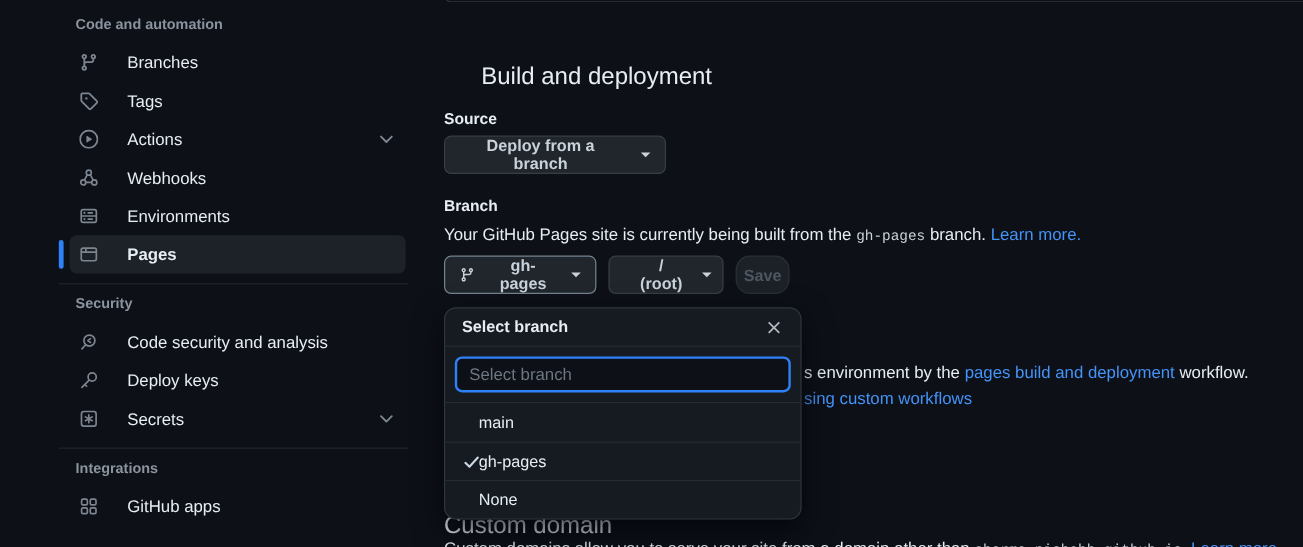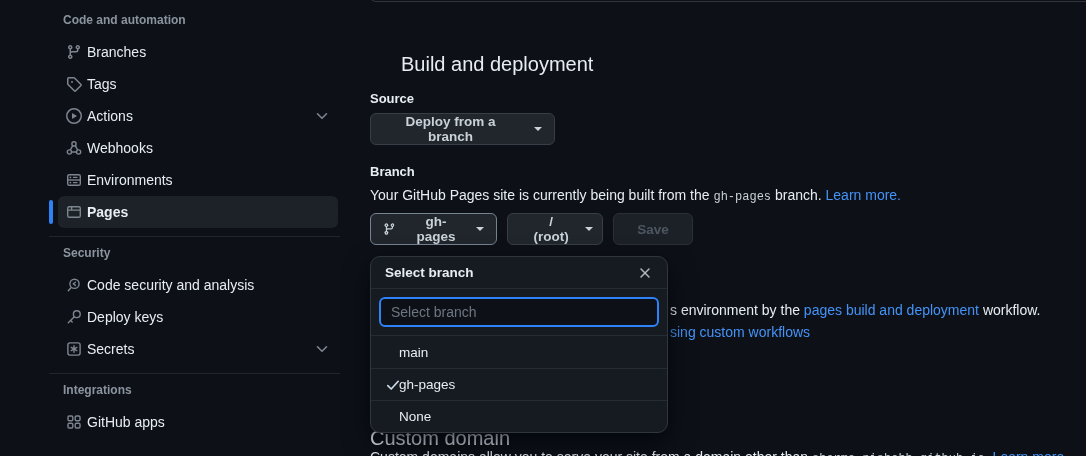--- a/index.html
+++ b/index.html
@@ -16,21 +16,21 @@
   .side-header {
     font-size:12px; font-weight:700; color:#8b949e;
     margin:4px 22px 8px 63px; line-height:16px;
   }
   .side-item {
     position:relative; display:flex; align-items:center;
     height:32px; margin:0 22px 0 58px; padding:0 8px;
     border-radius:6px; cursor:pointer;
   }
   .side-item .nav-icon { width:16px; height:16px; color:#7d8590; flex:0 0 16px; }
-  .side-item .nav-label { margin-left:5px; color:#e6edf3; font-size:14px; }
+  .side-item .nav-label { margin-left:24px; color:#e6edf3; font-size:14px; }
   .side-item.selected { background:rgba(177,186,196,0.10); }
   .side-item.selected .nav-label { font-weight:700; }
   .side-item.selected::before {
     content:""; position:absolute; left:-9px; top:4px;
     width:4px; height:24px; border-radius:2px; background:#2f81f7;
   }
   .side-chevron { margin-left:auto; width:16px; height:16px; color:#7d8590; }
   .side-divider { height:1px; background:#21262d; margin:8px 20px 8px 49px; }
 
   
@@ -277,21 +277,21 @@
     <span>gh-pages</span>
     <span class="caret"></span>
   </button>
   <button class="btn" style="width:96px;">
     <svg class="btn-icon folder-glyph" viewBox="0 0 16 16">
         <use href="#i-folder"></use>
       </svg>
     <span>/ (root)</span>
     <span class="caret"></span>
   </button>
-  <button class="btn disabled" style="width:80px;">
+  <button class="btn disabled" style="width:45px;border-radius:12px;">
     <span>Save</span>
   </button>
 </div>
 
 <div class="abs occluded">
   <div class="row para">
     <span>s environment by the </span><a class="link">pages build and deployment</a><span> workflow.</span>
   </div>
   <div class="row para">
     <a class="link">sing custom workflows</a>

